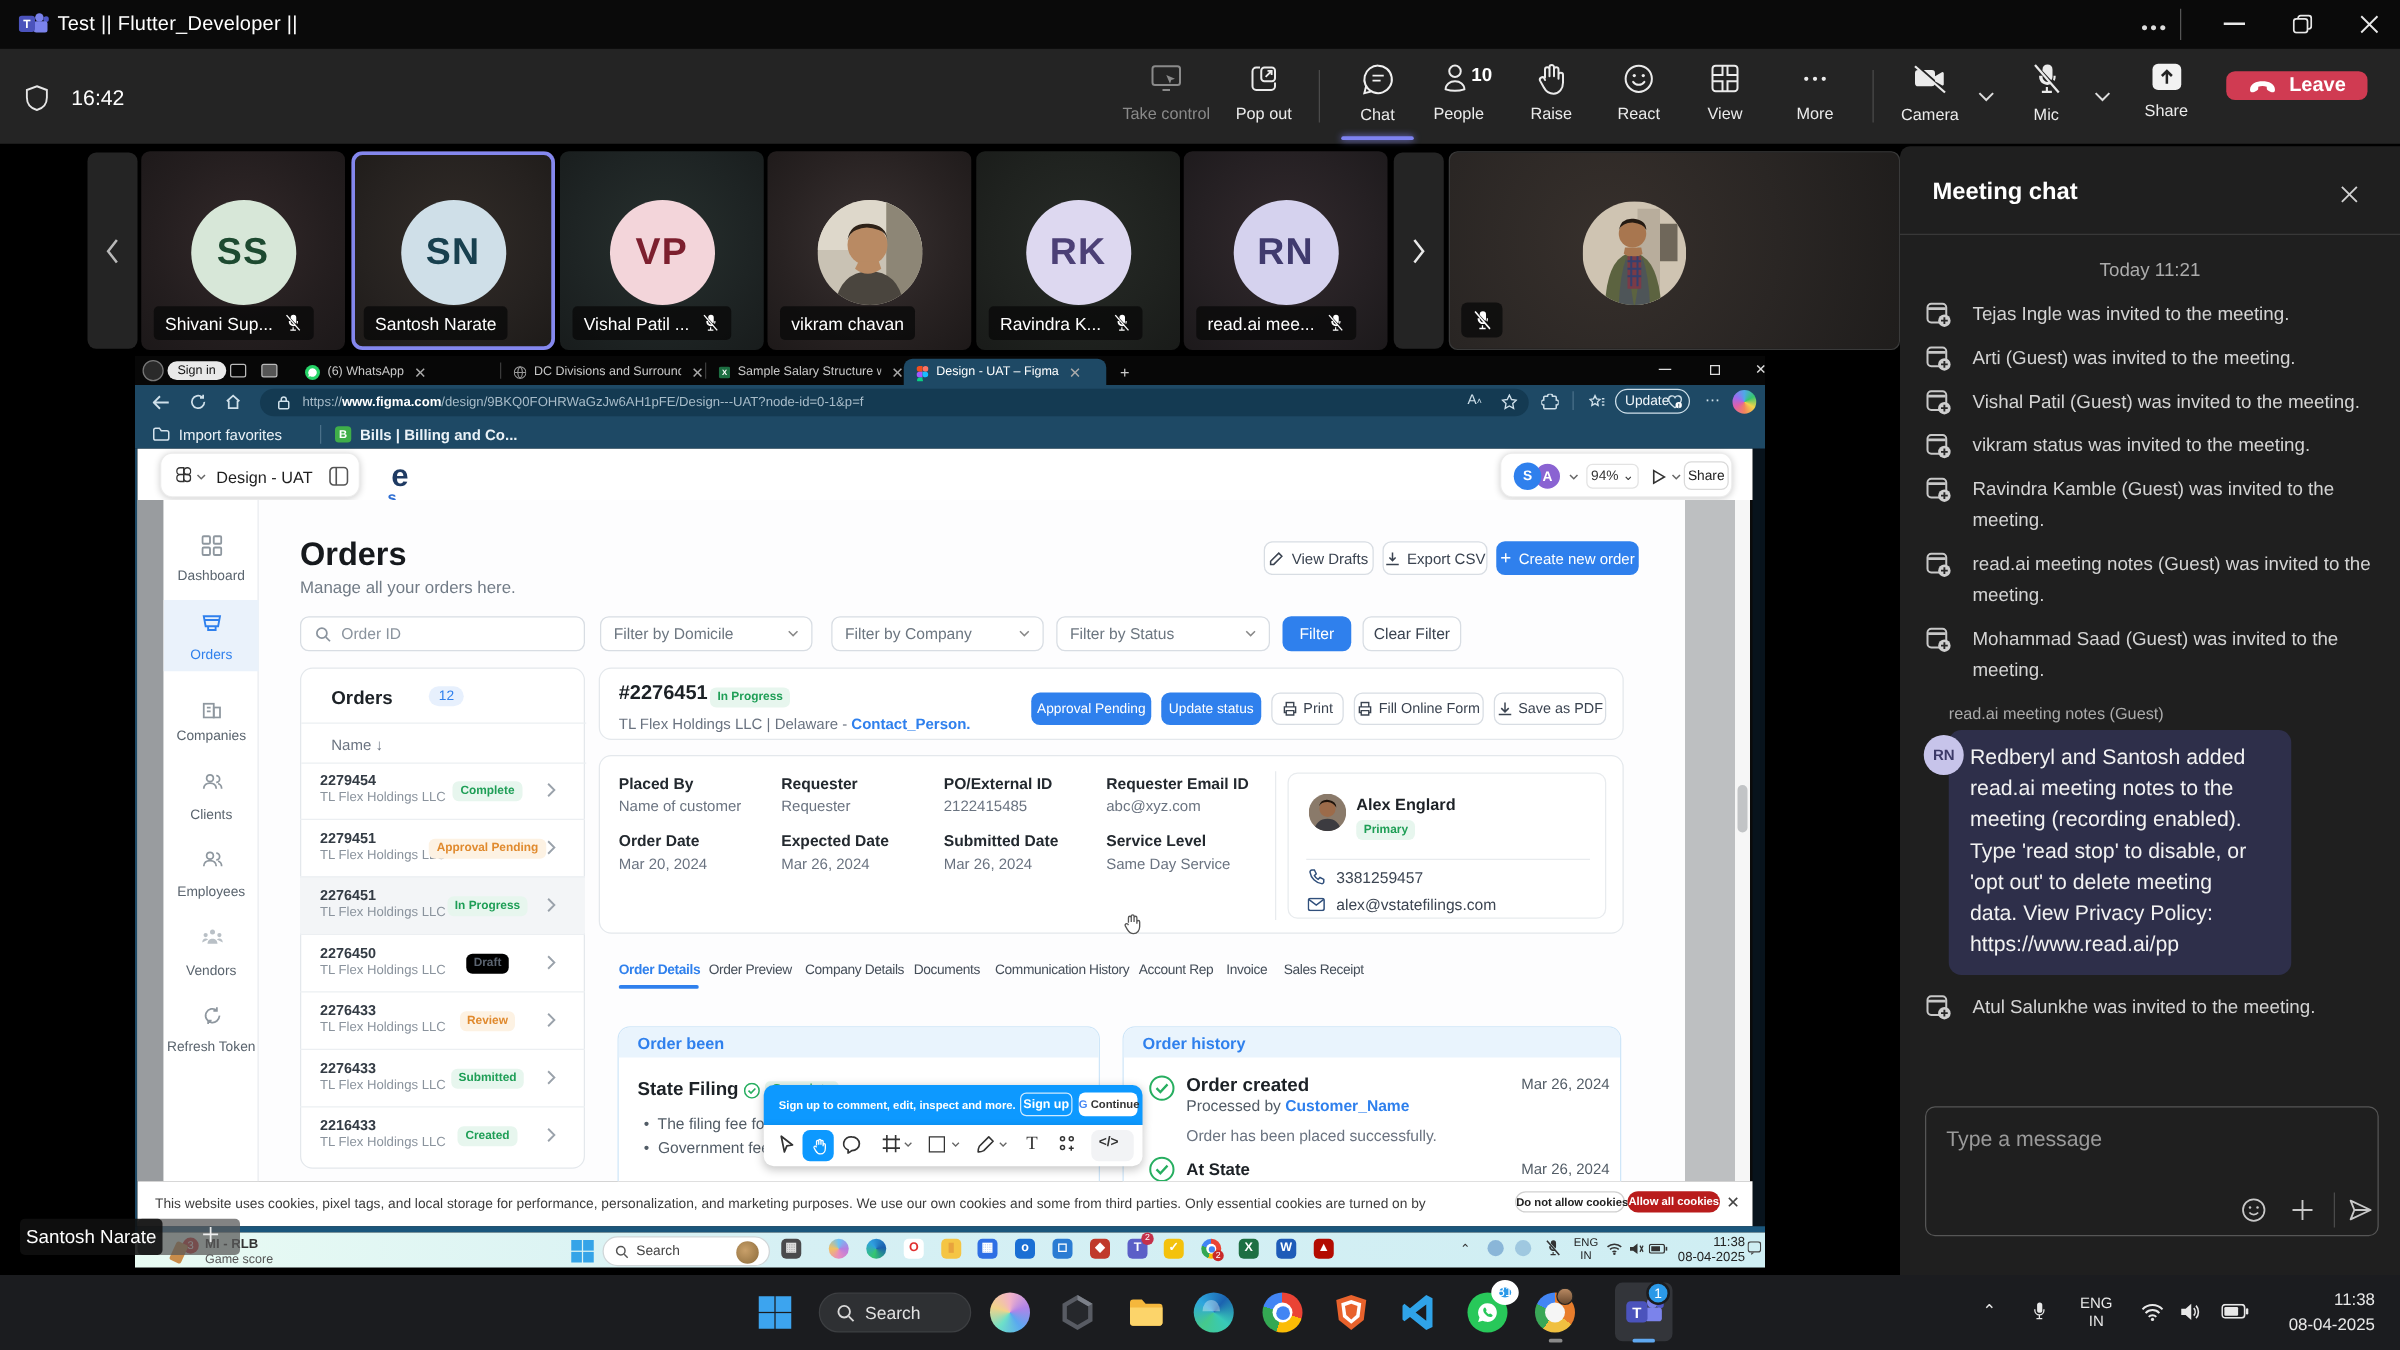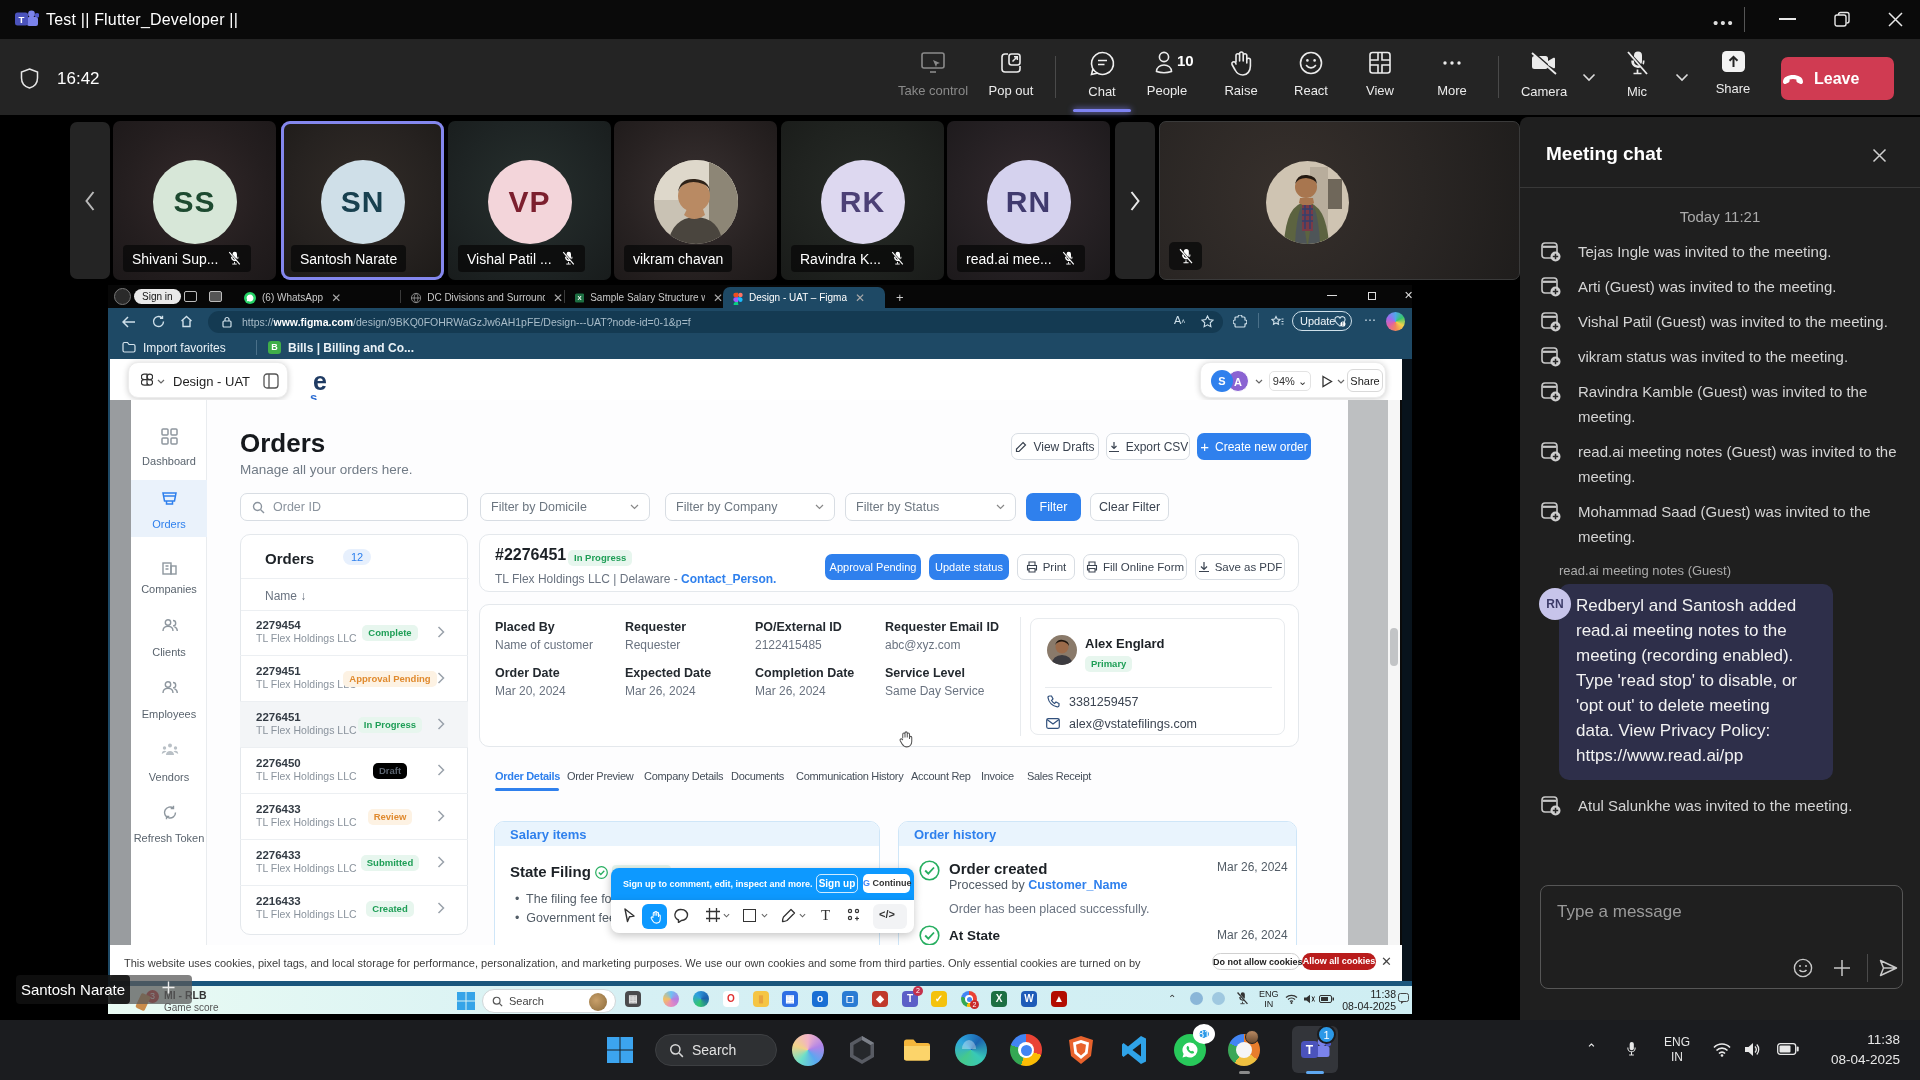--- a/index.html
+++ b/index.html
@@ -171,21 +171,21 @@
   <svg class="abs" style="left:1675px;top:34px" width="14" height="9" viewBox="0 0 14 9">
       <path d="M1.5 1.5 L7 7 L12.5 1.5" fill="none" stroke="#dcdcdc" stroke-width="1.6"></path>
     </svg>
   <div class="tbtn" style="left:1709px;width:48px">
     <svg width="27" height="24" viewBox="0 0 27 24">
         <rect x="2" y="1" width="23" height="21" rx="4.5" fill="#f2f2f2"></rect>
         <path d="M13.5 17 V7.5 M9.5 10.8 L13.5 6.8 l4 4" fill="none" stroke="#242424" stroke-width="2"></path>
       </svg>
     <span class="lbl">Share</span>
   </div>
-  <div class="abs" style="left:1781px;top:18px;width:113px;height:43px;background:#d03b52;border-radius:7px;display:flex;align-items:center;">
+  <div class="abs" style="left:1781px;top:18px;width:113px;height:23px;background:#d03b52;border-radius:7px;display:flex;align-items:center;justify-content:center">
     <svg width="24" height="10" viewBox="0 0 24 10">
         <path d="M2 8 C2 3 7 1 12 1 s10 2 10 7 a2 2 0 0 1 -3 1.8 l-2.6 -1.4 a2 2 0 0 1 -1 -2 v-1 a12 12 0 0 0 -6.8 0 v1 a2 2 0 0 1 -1 2 L5 9.8 A2 2 0 0 1 2 8 Z" fill="#fff"></path>
       </svg>
     <span style="color:#fff;font-size:16px;font-weight:bold;margin-left:9px">Leave</span>
   </div>
 </div>
 
 <div class="navbtn" style="left:70px">
   <svg width="16" height="24" viewBox="0 0 16 24">
       <path d="M11.5 3 L4.5 12 L11.5 21" fill="none" stroke="#b9b9b9" stroke-width="2"></path>
@@ -593,21 +593,21 @@
         <div class="lab" style="left:15px;top:15px">Placed By</div>
         <div class="lab" style="left:145px;top:15px">Requester</div>
         <div class="lab" style="left:275px;top:15px">PO/External ID</div>
         <div class="lab" style="left:405px;top:15px">Requester Email ID</div>
         <div class="val" style="left:15px;top:33px">Name of customer</div>
         <div class="val" style="left:145px;top:33px">Requester</div>
         <div class="val" style="left:275px;top:33px">2122415485</div>
         <div class="val" style="left:405px;top:33px">abc@xyz.com</div>
         <div class="lab" style="left:15px;top:61px">Order Date</div>
         <div class="lab" style="left:145px;top:61px">Expected Date</div>
-        <div class="lab" style="left:275px;top:61px">Completion Date</div>
+        <div class="lab" style="left:275px;top:61px">Submitted Date</div>
         <div class="lab" style="left:405px;top:61px">Service Level</div>
         <div class="val" style="left:15px;top:79px">Mar 20, 2024</div>
         <div class="val" style="left:145px;top:79px">Mar 26, 2024</div>
         <div class="val" style="left:275px;top:79px">Mar 26, 2024</div>
         <div class="val" style="left:405px;top:79px">Same Day Service</div>
 
         <div class="abs" style="left:550px;top:13px;width:255px;height:117px;border:1px solid #e8ebee;border-radius:8px">
           <div class="abs" style="left:16px;top:16px;width:30px;height:30px;border-radius:50%;overflow:hidden">
             <svg width="30" height="30" viewBox="0 0 30 30">
                 <rect width="30" height="30" fill="#8a7a6a"></rect>
@@ -636,21 +636,21 @@
       <div class="ftab" style="left:436px;top:370px">Order Preview</div>
       <div class="ftab" style="left:513px;top:370px">Company Details</div>
       <div class="ftab" style="left:600px;top:370px">Documents</div>
       <div class="ftab" style="left:665px;top:370px">Communication History</div>
       <div class="ftab" style="left:780px;top:370px">Account Rep</div>
       <div class="ftab" style="left:850px;top:370px">Invoice</div>
       <div class="ftab" style="left:896px;top:370px">Sales Receipt</div>
 
       <div class="card" style="left:363px;top:421px;width:386px;height:150px;border-color:#cfe6f8">
         <div class="abs" style="left:0;top:0;width:384px;height:24px;background:#e9f4fd;border-radius:9px 9px 0 0"></div>
-        <div class="abs" style="left:15px;top:5px;font-size:13px;font-weight:bold;color:#2f80ed">Salary items</div>
+        <div class="abs" style="left:15px;top:5px;font-size:13px;font-weight:bold;color:#2f80ed">Order been</div>
         <div class="abs" style="left:15px;top:41px;font-size:15px;font-weight:bold;color:#1c2126">State Filing</div>
         <svg class="abs" style="left:100px;top:44px" width="13" height="13" viewBox="0 0 13 13">
             <circle cx="6.5" cy="6.5" r="5.8" fill="none" stroke="#27ae60" stroke-width="1.2"></circle>
             <path d="M3.8 6.5 L5.8 8.5 L9.3 4.8" fill="none" stroke="#27ae60" stroke-width="1.3"></path>
           </svg>
         <div class="abs" style="left:117px;top:43px;font-size:11.5px;color:#27ae60;background:#e7f6ee;border-radius:4px;padding:1px 5px">Complete</div>
         <div class="abs" style="left:20px;top:70px;font-size:12.5px;color:#525c66">•&nbsp; The filing fee for the a</div>
         <div class="abs" style="left:20px;top:89px;font-size:12.5px;color:#525c66">•&nbsp; Government fee</div>
       </div>
 

